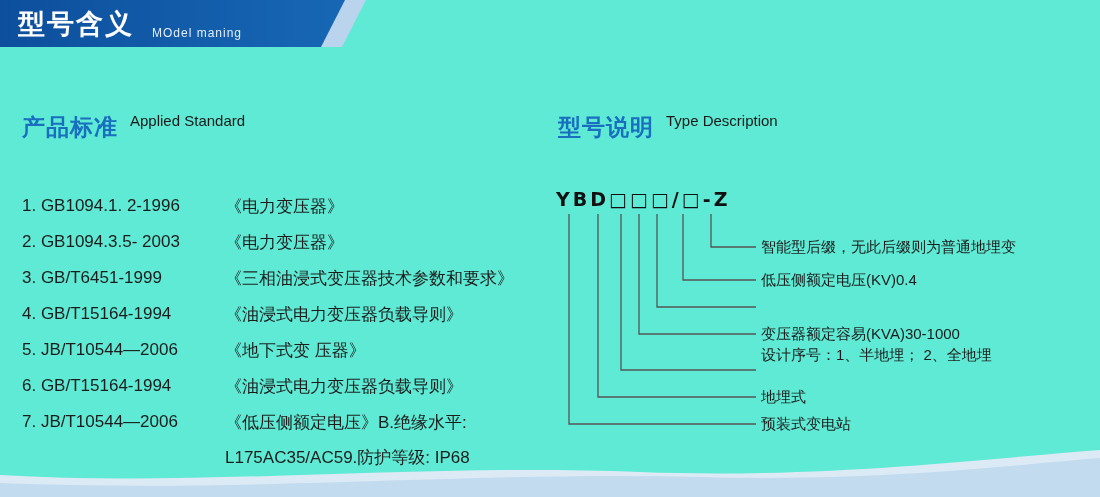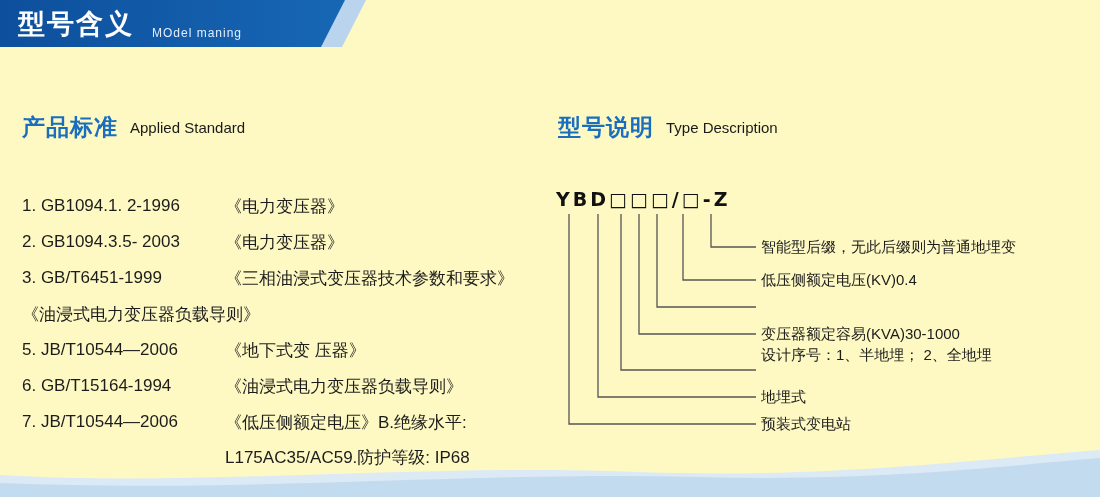--- a/index.html
+++ b/index.html
@@ -1,39 +1,39 @@
 <!DOCTYPE html>
 <html><head>
 <meta charset="utf-8">
 <style>
   * { margin:0; padding:0; box-sizing:border-box; }
   body { background:#fff; font-family:"Liberation Sans", sans-serif; }
   .page {
-    position:relative; width:1100px; height:497px; background:#fef9c3; overflow:hidden;
+    position:relative; width:1100px; height:497px; background:#5eead4; overflow:hidden;
   }
 
   
   .top-accent {
     position:absolute; left:0; top:0; width:366px; height:47px;
     background:#b9d4ec;
     clip-path:polygon(0 0, 100% 0, calc(100% - 24px) 100%, 0 100%);
     z-index:1;
   }
   .header-banner {
     position:absolute; left:0; top:0; width:345px; height:47px;
     background:linear-gradient(90deg,#0d4f9c,#1767b5);
     clip-path:polygon(0 0, 100% 0, calc(100% - 24px) 100%, 0 100%);
     z-index:2;
     display:flex; align-items:center; padding-left:18px; gap:18px;
   }
   .header-title { color:#fff; font-size:27px; font-weight:bold; letter-spacing:2px; }
   .header-subtitle { color:#e2eefb; font-size:12px; letter-spacing:1px; align-self:flex-end; margin-bottom:7px; }
 
   
-  .section-heading { position:absolute; display:flex; align-items:center; gap:12px; }
+  .section-heading { position:absolute; display:flex; align-items:flex-start; gap:12px; }
   .heading-cn { color:#1a6ebf; font-size:23px; font-weight:bold; letter-spacing:1px; }
   .heading-en { color:#1a1a1a; font-size:15px; }
   #left-heading  { left:22px;  top:112px; }
   #right-heading { left:558px; top:112px; }
 
   
   .standards { position:absolute; left:22px; top:188px; width:530px; }
   .std-row { display:flex; height:36px; align-items:center; font-size:17px; color:#1c1c1c; }
   .std-code { width:203px; flex:0 0 203px; white-space:nowrap; }
   .std-desc { white-space:nowrap; }
@@ -82,20 +82,21 @@
     </div>
     <div class="std-row">
       <span class="std-code">2. GB1094.3.5- 2003</span>
       <span class="std-desc">《电力变压器》</span>
     </div>
     <div class="std-row">
       <span class="std-code">3. GB/T6451-1999</span>
       <span class="std-desc">《三相油浸式变压器技术参数和要求》</span>
     </div>
     <div class="std-row">
+      <span class="std-code">4. GB/T15164-1994</span>
       <span class="std-desc">《油浸式电力变压器负载导则》</span>
     </div>
     <div class="std-row">
       <span class="std-code">5. JB/T10544—2006</span>
       <span class="std-desc">《地下式变 压器》</span>
     </div>
     <div class="std-row">
       <span class="std-code">6. GB/T15164-1994</span>
       <span class="std-desc">《油浸式电力变压器负载导则》</span>
     </div>

